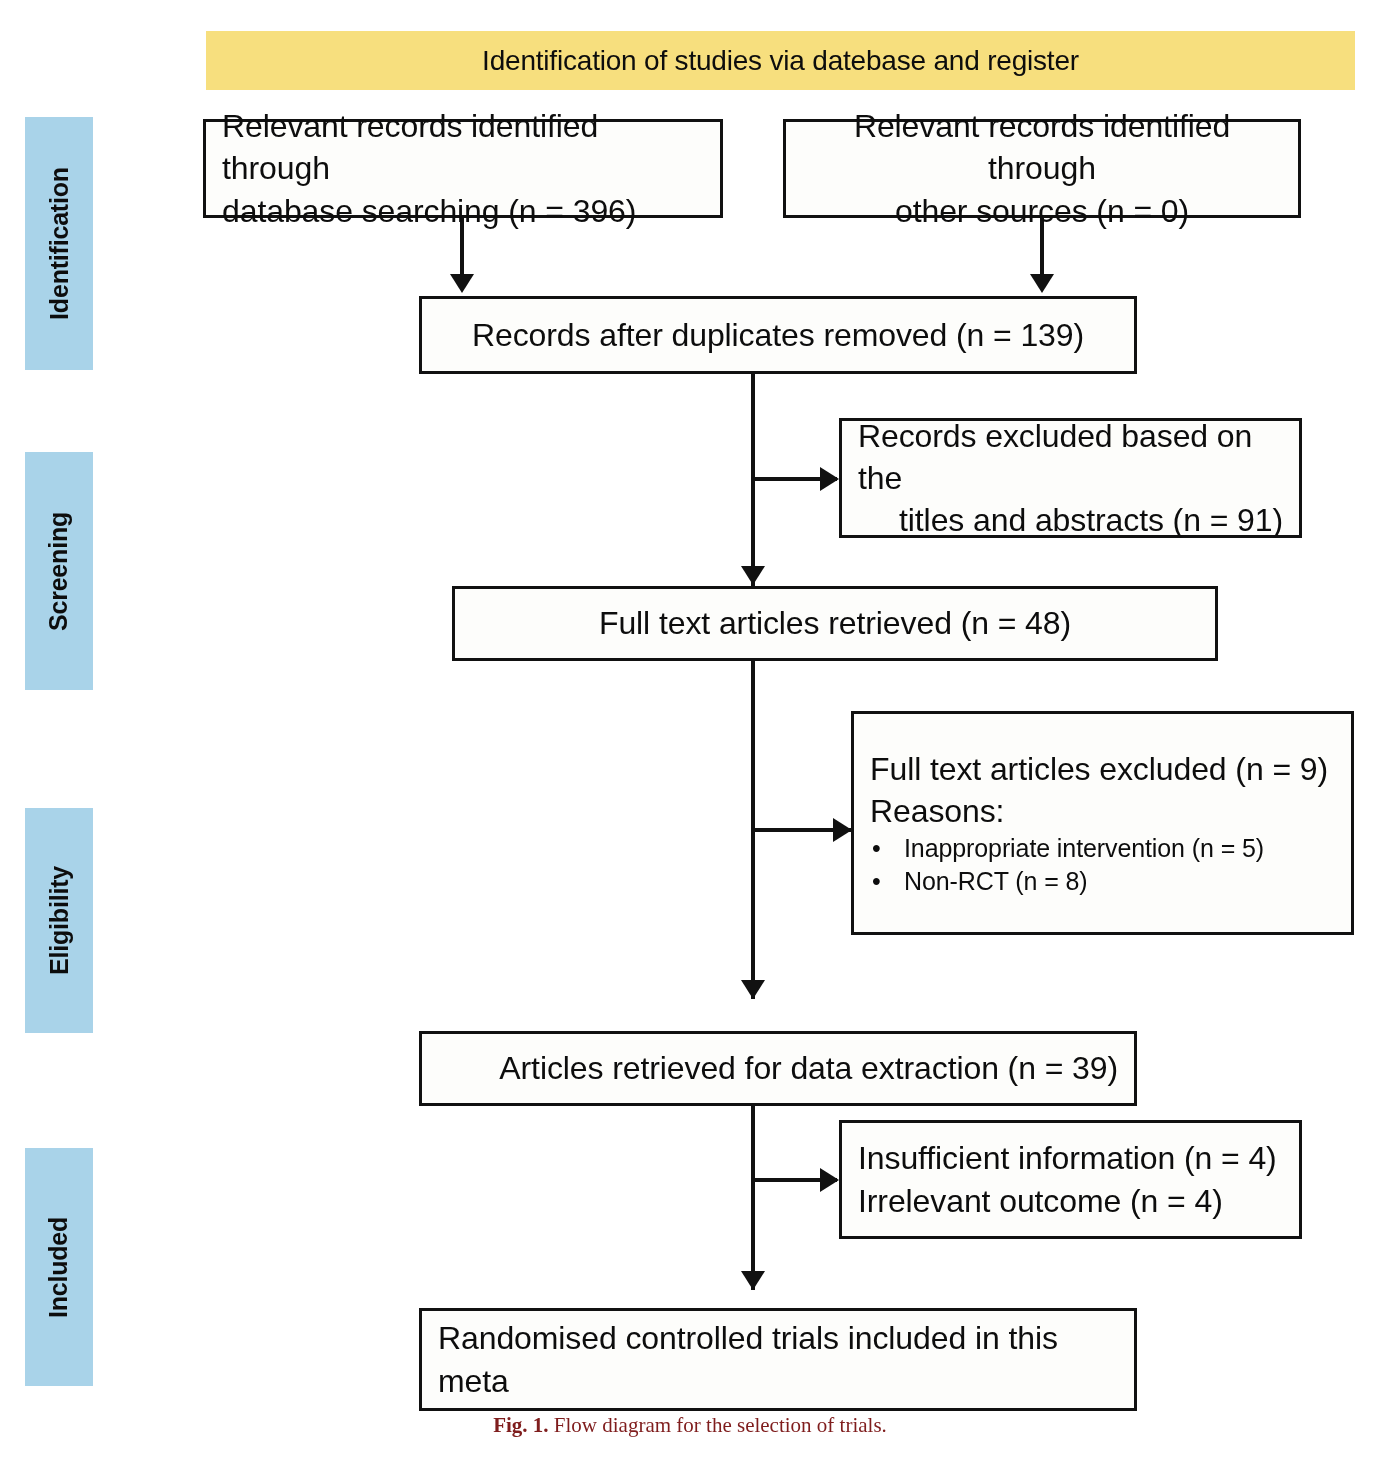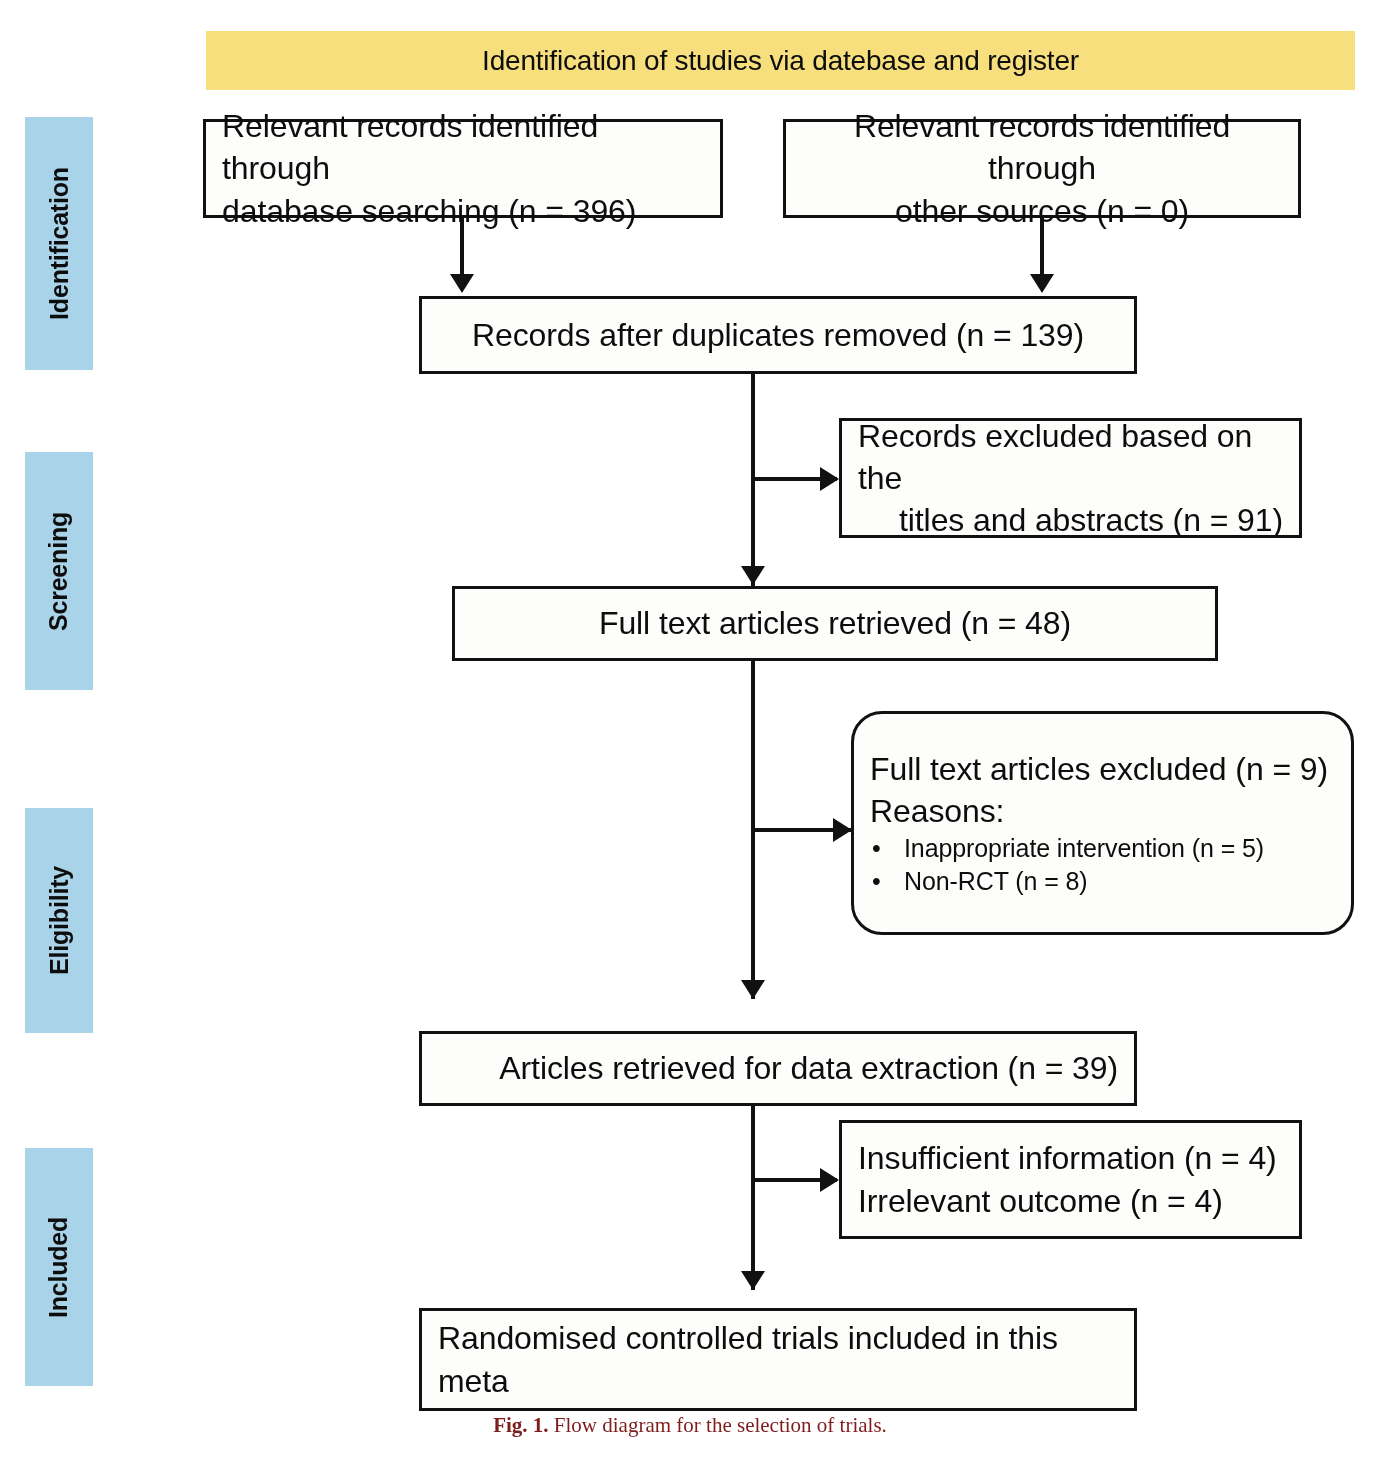--- a/index.html
+++ b/index.html
@@ -198,21 +198,21 @@
 
   <div class="box left" style="left:839px; top:418px; width:463px; height:120px;align-items:flex-end;">
     <div class="line">Records excluded based on the</div>
     <div class="line">titles and abstracts (n = 91)</div>
   </div>
 
   <div class="box center" style="left:408px; top:586px; width:766px; height:75px;margin-left:44px;">
     <div class="line">Full text articles retrieved (n = 48)</div>
   </div>
 
-  <div class="box left" style="left:851px; top:711px; width:503px; height:224px;border-radius:31px;">
+  <div class="box left" style="left:851px; top:711px; width:503px; height:224px;">
     <div class="line">Full text articles excluded (n = 9)</div>
     <div class="line">Reasons:</div>
     <div class="bullet-line">
       <span class="dot">•</span>
       <span>Inappropriate intervention (n = 5)</span>
     </div>
     <div class="bullet-line">
       <span class="dot">•</span>
       <span>Non-RCT (n = 8)</span>
     </div>

